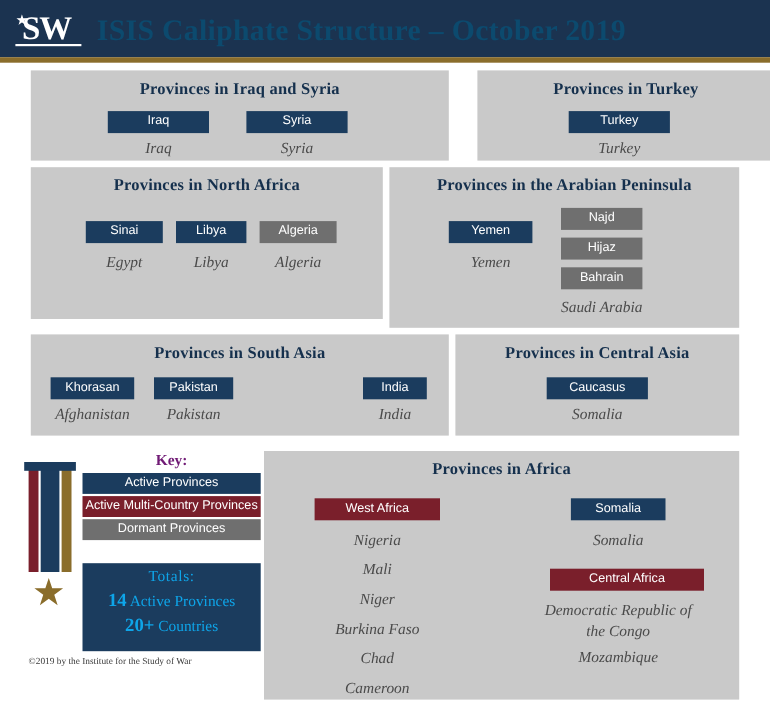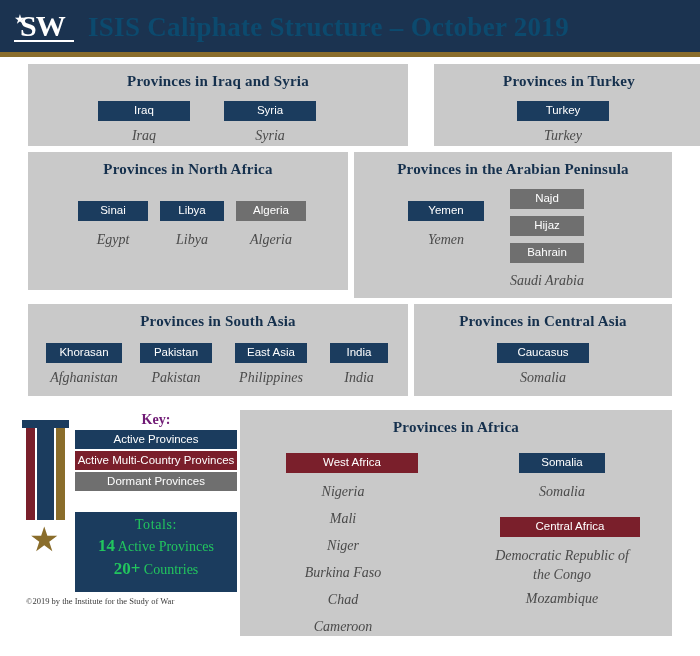--- a/index.html
+++ b/index.html
@@ -85,21 +85,21 @@
     text-align:center;font-family:"Liberation Serif",serif;font-size:14px;
     color:#701a75;font-weight:bold;
   }
   .key-row{
     width:162px;color:#fff;text-align:center;font-size:11.5px;
     padding:3px 0 4px 0;margin-top:2px;
   }
   .key-row.two-line{padding:2px 0 3px 0;line-height:14px;}
   .totals{
     position:absolute;left:75px;top:512px;width:162px;height:80px;
-    background:#1b3c5e;color:#22c55e;
+    background:#1b3c5e;color:#0ea5e9;
     font-family:"Liberation Serif",serif;
     text-align:center;
   }
   .totals .t-head{font-size:14px;padding-top:5px;letter-spacing:.6px;}
   .totals .t-line{font-size:14px;padding-top:3px;}
   .totals .t-line b{font-size:17px;}
   .copyright{
     position:absolute;left:26px;top:596px;width:230px;
     font-size:8.5px;color:#3a3a3a;font-family:"Liberation Serif",serif;
   }
@@ -180,43 +180,39 @@
 <div class="panel" style="left:28px;top:304px;width:380px;height:92px;">
   <div class="panel-title">Provinces in South Asia</div>
   <div style="position:absolute;left:18px;top:38px;width:76px;">
     <div class="chip active" style="width:76px;">Khorasan</div>
     <div class="country" style="margin-top:5px;width:92px;margin-left:-8px;">Afghanistan</div>
   </div>
   <div style="position:absolute;left:112px;top:38px;width:72px;">
     <div class="chip active" style="width:72px;">Pakistan</div>
     <div class="country" style="margin-top:5px;width:88px;margin-left:-8px;">Pakistan</div>
   </div>
-  <div style="position:absolute;left:207px;top:38px;width:72px;">
-    <div class="chip active" style="width:72px;">East Asia</div>
-    <div class="country" style="margin-top:5px;width:96px;margin-left:-12px;">Philippines</div>
-  </div>
   <div style="position:absolute;left:302px;top:38px;width:58px;">
     <div class="chip active" style="width:58px;">India</div>
     <div class="country" style="margin-top:5px;width:74px;margin-left:-8px;">India</div>
   </div>
 </div>
 
 <div class="panel" style="left:414px;top:304px;width:258px;height:92px;">
   <div class="panel-title">Provinces in Central Asia</div>
   <div style="position:absolute;left:83px;top:38px;width:92px;">
     <div class="chip active" style="width:92px;">Caucasus</div>
     <div class="country" style="margin-top:5px;">Somalia</div>
   </div>
 </div>
 
 <div class="panel" style="left:240px;top:410px;width:432px;height:226px;">
   <div class="panel-title">Provinces in Africa</div>
 
   <div style="position:absolute;left:46px;top:42px;width:114px;">
-    <div class="chip multi" style="width:132px;">West Africa</div>
+    <div class="chip multi" style="width:114px;">West Africa</div>
     <div class="country" style="margin-top:9px;">Nigeria</div>
     <div class="country" style="margin-top:8px;">Mali</div>
     <div class="country" style="margin-top:8px;">Niger</div>
     <div class="country" style="margin-top:8px;width:140px;margin-left:-13px;">Burkina Faso</div>
     <div class="country" style="margin-top:8px;">Chad</div>
     <div class="country" style="margin-top:8px;width:140px;margin-left:-13px;text-align:center;">Cameroon</div>
   </div>
 
   <div style="position:absolute;left:260px;top:42px;width:124px;">
     <div class="chip active" style="width:86px;margin-left:19px;">Somalia</div>

